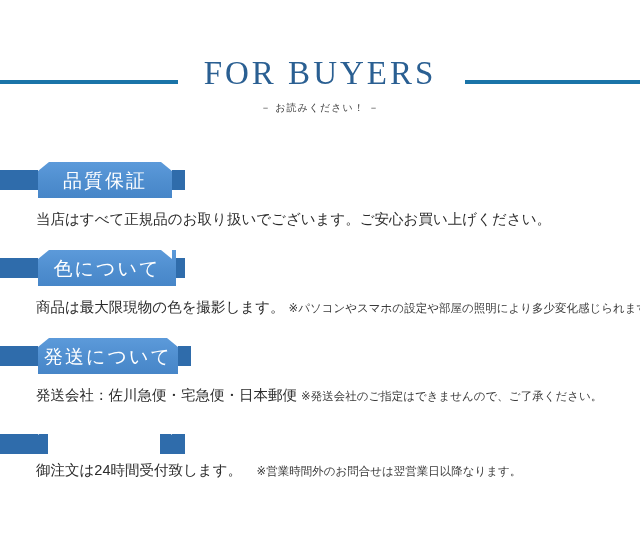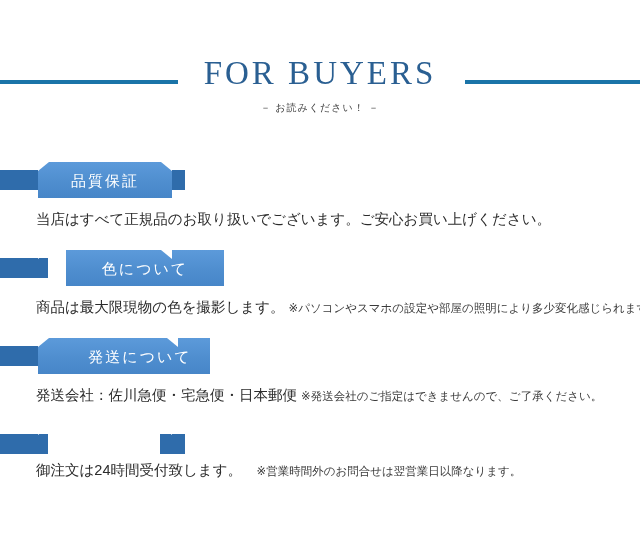--- a/index.html
+++ b/index.html
@@ -88,21 +88,21 @@
     position: absolute;
     top: 12px;
     height: 36px;
     background: linear-gradient(to bottom, #5c9ada 0%, #4f8ecf 55%, #4786c8 100%);
     display: flex;
     align-items: center;
     justify-content: center;
   }
   .ribbon .panel-label {
     color: #ffffff;
-    font-size: 15px;
+    font-size: 19px;
     letter-spacing: 2px;
     line-height: 1;
     white-space: nowrap;
   }
 
   .body-text {
     font-size: 14.5px;
     color: #2b2b2b;
     line-height: 1.2;
     white-space: nowrap;
@@ -136,36 +136,36 @@
   </div>
   <div class="body-text" style="margin-top:13px;">
     <span>当店はすべて正規品のお取り扱いでございます。ご安心お買い上げください。</span><span class="note"></span>
   </div>
 </div>
 
 <div class="sec-wrap" style="top:238px;">
   <div class="ribbon">
     <div class="tail tail-left" style="width:48px;"></div>
     <div class="tail tail-right" style="left:160px;width:25px;"></div>
-    <div class="panel" style="left:38px;width:158px;margin-left:28px;">
+    <div class="panel" style="left:38px;width:138px;">
       <span class="panel-label">色について</span>
     </div>
     <div class="notch notch-left" style="left:38px;"></div>
     <div class="notch notch-right" style="left:161px;"></div>
   </div>
   <div class="body-text" style="margin-top:13px;">
     <span>商品は最大限現物の色を撮影します。 </span><span class="note">※パソコンやスマホの設定や部屋の照明により多少変化感じられます。</span>
   </div>
 </div>
 
 <div class="sec-wrap" style="top:326px;">
   <div class="ribbon">
     <div class="tail tail-left" style="width:48px;"></div>
     <div class="tail tail-right" style="left:166px;width:25px;"></div>
-    <div class="panel" style="left:38px;width:140px;padding-left:32px;">
+    <div class="panel" style="left:38px;width:140px;">
       <span class="panel-label">発送について</span>
     </div>
     <div class="notch notch-left" style="left:38px;"></div>
     <div class="notch notch-right" style="left:167px;"></div>
   </div>
   <div class="body-text" style="margin-top:13px;">
     <span>発送会社：佐川急便・宅急便・日本郵便 </span><span class="note">※発送会社のご指定はできませんので、ご了承ください。</span>
   </div>
 </div>
 

